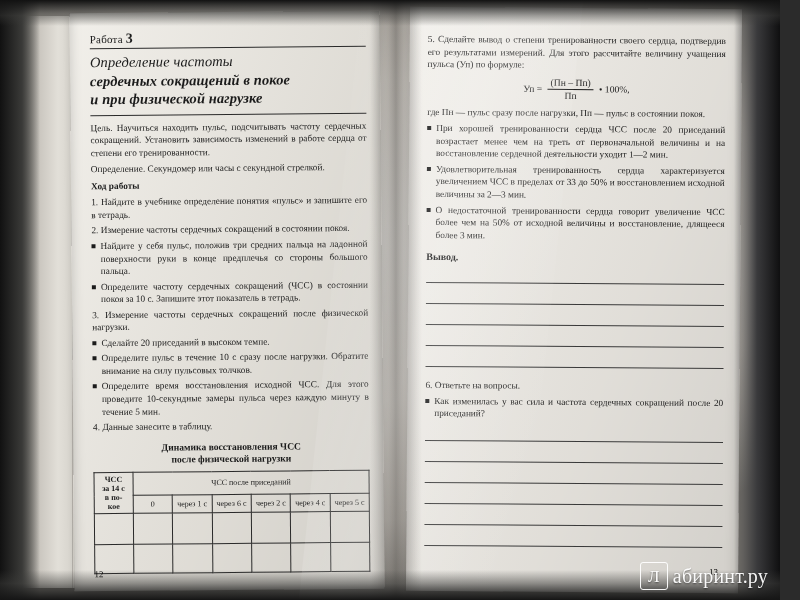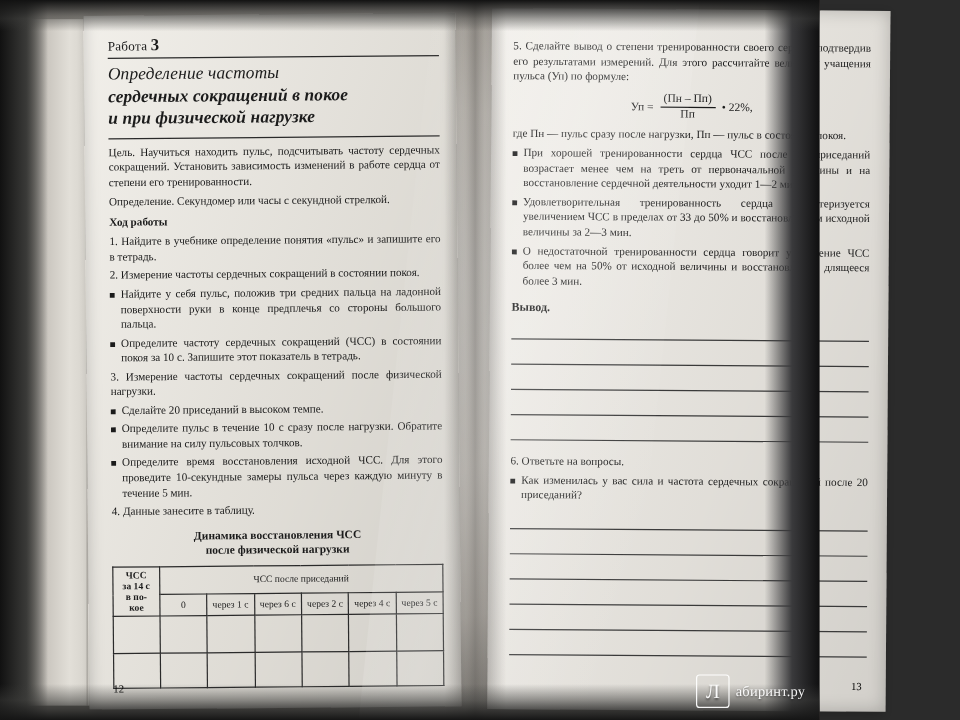--- a/index.html
+++ b/index.html
@@ -7,21 +7,21 @@
     padding: 0;
     width: 800px;
     height: 600px;
     overflow: hidden;
     background: #2b2b2b;
     font-family: "Liberation Serif", serif;
   }
 
   #page {
     position: relative;
-    width: 683px;
+    width: 780px;
     height: 600px;
     background: #7f1d1d;
   }
 
   
   .photo-bg {
     position: absolute;
     inset: 0;
     background:
       radial-gradient(ellipse 70% 60% at 45% 40%, #e9e7e2 0%, #dedad3 45%, #bdb8b0 78%, #7d7a74 100%),
@@ -259,21 +259,21 @@
     opacity: 0.95;
   }
   .wm-badge {
     width: 26px; height: 26px;
     border: 1.5px solid #ffffff;
     border-radius: 3px;
     display: flex; align-items: center; justify-content: center;
     font-size: 17px;
     line-height: 1;
   }
-  .wm-text { font-size: 12px; letter-spacing: 0.2px; }
+  .wm-text { font-size: 20px; letter-spacing: 0.2px; }
 
   .glare {
     position: absolute;
     left: 330px; top: -40px;
     width: 220px; height: 700px;
     background: linear-gradient(100deg, rgba(255,255,255,0) 0%, rgba(255,255,255,0.18) 45%, rgba(255,255,255,0) 90%);
     transform: rotate(6deg);
     pointer-events: none;
   }
 </style>
@@ -376,21 +376,21 @@
     <div class="content-right">
 
       <p class="numitem">5. Сделайте вывод о степени тренированности своего сердца, подтвердив его результатами измерений. Для этого рассчитайте величину учащения пульса (Уп) по формуле:</p>
 
       <div class="formula">
         <span>Уп =</span>
         <span class="frac">
           <span class="top">(Пн – Пп)</span>
           <span class="bot">Пп</span>
         </span>
-        <span>• 22%,</span>
+        <span>• 100%,</span>
       </div>
 
       <p class="para">где Пн — пульс сразу после нагрузки, Пп — пульс в состоянии покоя.</p>
 
       <p class="bullet">При хорошей тренированности сердца ЧСС после 20 приседаний возрастает менее чем на треть от первоначальной величины и на восстановление сердечной деятельности уходит 1—2 мин.</p>
       <p class="bullet">Удовлетворительная тренированность сердца характеризуется увеличением ЧСС в пределах от 33 до 50% и восстановлением исходной величины за 2—3 мин.</p>
       <p class="bullet">О недостаточной тренированности сердца говорит увеличение ЧСС более чем на 50% от исходной величины и восстановление, длящееся более 3 мин.</p>
 
       <div class="conclusion-label">Вывод.</div>
 

